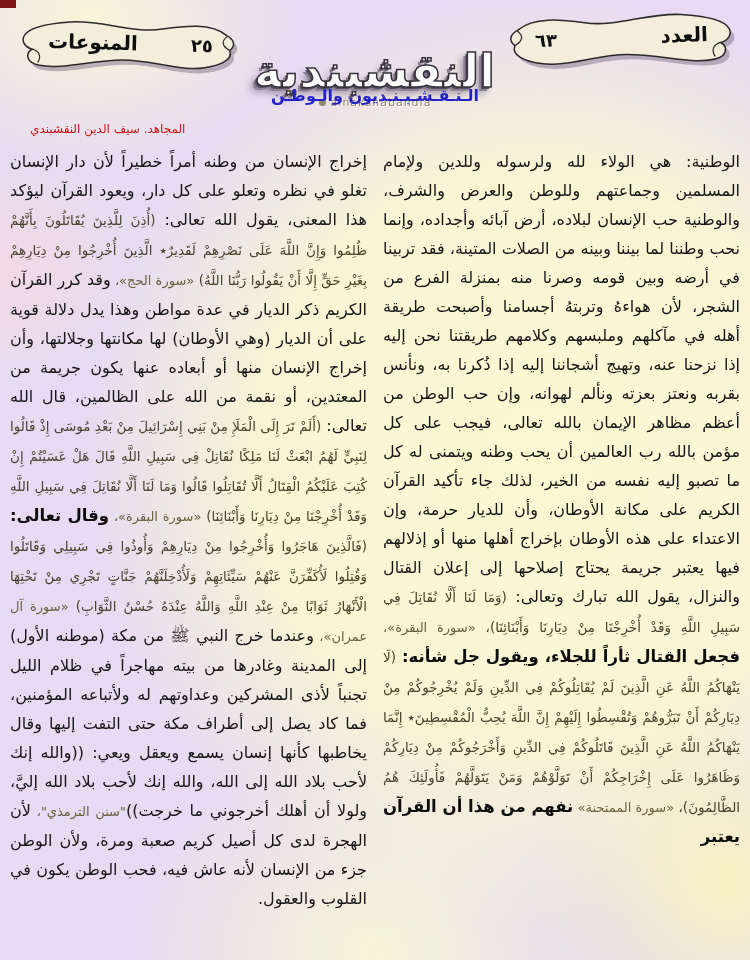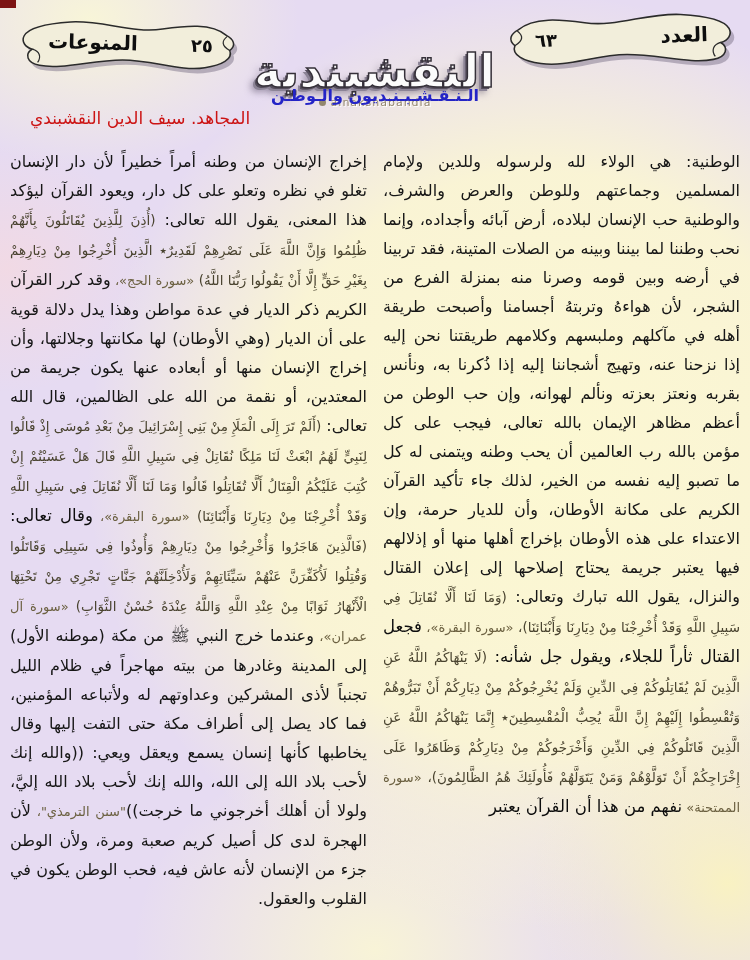--- a/index.html
+++ b/index.html
@@ -47,33 +47,33 @@
     text-shadow:1px 1px 0 #fff;
   }
   .logo-dot{width:7px;height:7px;border-radius:50%;background:#93876f;}
 
   
   .article-title{
     position:absolute;top:86px;left:0;width:100%;text-align:center;
     font-size:16px;font-weight:bold;color:#2424c6;letter-spacing:0.5px;
   }
   .author-byline{
-    position:absolute;top:108px;left:30px;
-    font-size:17px;color:#cc1414;direction:rtl;white-space:nowrap;
+    position:absolute;top:122px;left:30px;
+    font-size:12px;color:#cc1414;direction:rtl;white-space:nowrap;
   }
 
   
   .columns{
     position:absolute;top:147px;right:10px;left:10px;bottom:6px;
     display:flex;direction:rtl;gap:16px;overflow:hidden;
   }
   .column{flex:1;min-width:0;direction:rtl;text-align:justify;overflow:hidden;}
   .column p{margin:0 0 15px 0;line-height:29px;}
   .run-normal{font-size:16px;color:#161616;}
-  .run-bold{font-size:16.5px;font-weight:normal;color:#0d0d0d;}
+  .run-bold{font-size:16.5px;font-weight:bold;color:#0d0d0d;}
   .run-verse{font-size:13.5px;color:#49432f;}
   .run-ref{font-size:13px;color:#6b6040;}
 </style>
 </head>
 <body>
 
 <div class="page">
 
   <div class="corner-mark"></div>
 

